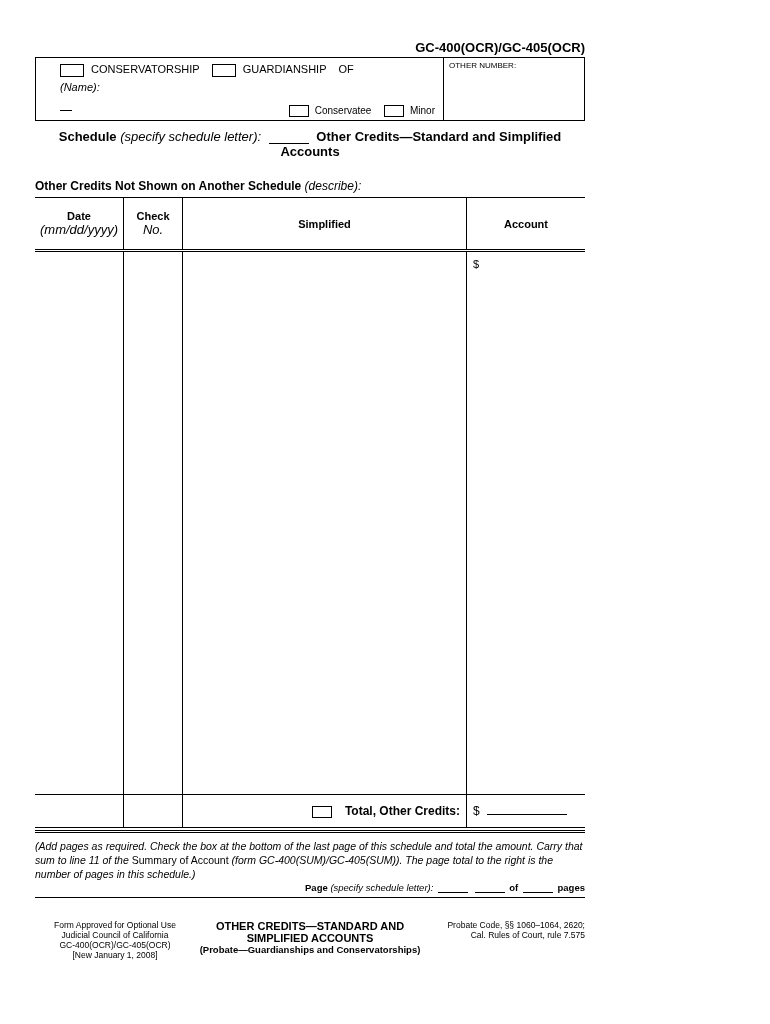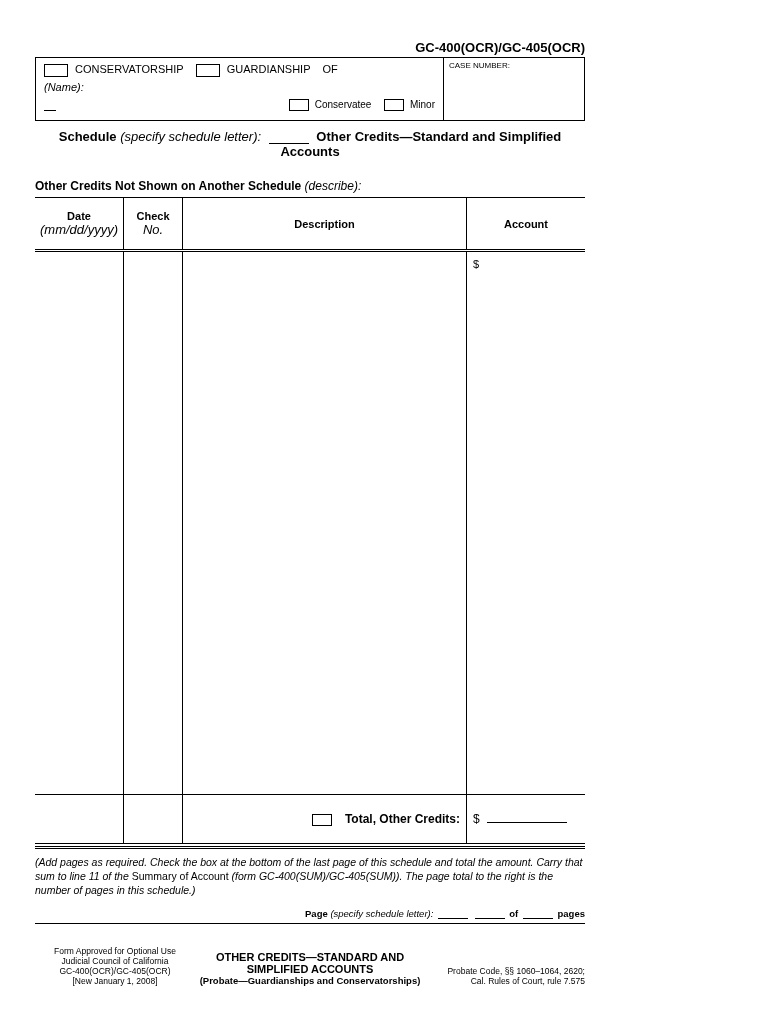--- a/index.html
+++ b/index.html
@@ -22,20 +22,21 @@
   }
   .header-box {
     border: 1.5px solid #000;
     display: flex;
     height: 62px;
   }
   .header-left {
     flex: 1;
     padding: 5px 8px;
     position: relative;
+    margin-left: 16px;
   }
   .header-right {
     width: 130px;
     border-left: 1.5px solid #000;
     padding: 3px 5px;
     font-size: 8px;
   }
   .checkbox {
     display: inline-block;
     width: 22px;
@@ -56,21 +57,21 @@
     font-size: 11px;
     margin-bottom: 2px;
   }
   .header-row2 {
     font-size: 11px;
     font-style: italic;
     margin-top: 4px;
   }
   .header-row3 {
     position: absolute;
-    bottom: 9px;
+    bottom: 3px;
     left: 8px;
     right: 8px;
     text-align: right;
     font-size: 10px;
   }
   .header-row3 .small-checkbox {
     margin-left: 10px;
   }
   .name-line {
     border-bottom: 1px solid #000;
@@ -135,21 +136,21 @@
   .body-row td {
     border-top: 3px double #000;
     height: 530px;
     vertical-align: top;
     padding: 6px;
     font-size: 11px;
   }
   .total-row td {
     border-top: 1px solid #000;
     border-bottom: 1px solid #000;
-    padding: 17px 6px;
+    padding: 9px 6px;
     font-size: 12px;
     vertical-align: middle;
   }
   .total-row .total-label {
     text-align: right;
     font-weight: bold;
   }
   .double-bottom-line {
     border-top: 3px double #000;
     margin-top: 2px;
@@ -160,39 +161,38 @@
     font-style: italic;
     margin-top: 6px;
     line-height: 1.35;
   }
   .instructions .nonitalic {
     font-style: normal;
   }
   .page-line {
     text-align: right;
     font-size: 9.5px;
-    margin-top: 10px;
   }
   .page-line .italic {
     font-style: italic;
   }
   .page-line .underline-sm {
     display: inline-block;
     border-bottom: 1px solid #000;
     width: 30px;
     vertical-align: bottom;
     margin: 0 2px;
   }
   .footer {
     border-top: 1.5px solid #000;
     margin-top: 4px;
     padding-top: 22px;
     display: flex;
     font-size: 8.5px;
-    align-items: flex-end;
+    align-items: flex-start;
   }
   .footer-left {
     width: 160px;
     text-align: center;
     line-height: 1.2;
   }
   .footer-center {
     flex: 1;
     text-align: center;
   }
@@ -239,21 +239,21 @@
       </div>
       <span class="name-line"></span>
       <div class="header-row3">
         <span class="small-checkbox"></span>
         <span>Conservatee</span>
         <span class="small-checkbox"></span>
         <span>Minor</span>
       </div>
     </div>
     <div class="header-right">
-      <span>CASE NUMBER:</span>
+      <span>OTHER NUMBER:</span>
     </div>
   </div>
 
   <div class="schedule-line">
     <span class="bold">Schedule</span>
     <span class="italic">(specify schedule letter):</span>
     <span class="underline-blank"></span>
     <span class="bold">Other Credits—Standard and Simplified Accounts</span>
   </div>
 
@@ -266,21 +266,21 @@
     <thead>
       <tr>
         <th class="date-col col-sep">
           <span>Date</span>
           <span class="sub">(mm/dd/yyyy)</span>
         </th>
         <th class="check-col col-sep">
           <span>Check</span>
           <span class="sub">No.</span>
         </th>
-        <th class="desc-col col-sep">Description</th>
+        <th class="desc-col col-sep">Simplified</th>
         <th class="amt-col">Account</th>
       </tr>
     </thead>
     <tbody>
       <tr class="body-row">
         <td class="col-sep double-top"></td>
         <td class="col-sep double-top"></td>
         <td class="col-sep double-top"></td>
         <td class="double-top">
           <span>$</span>

